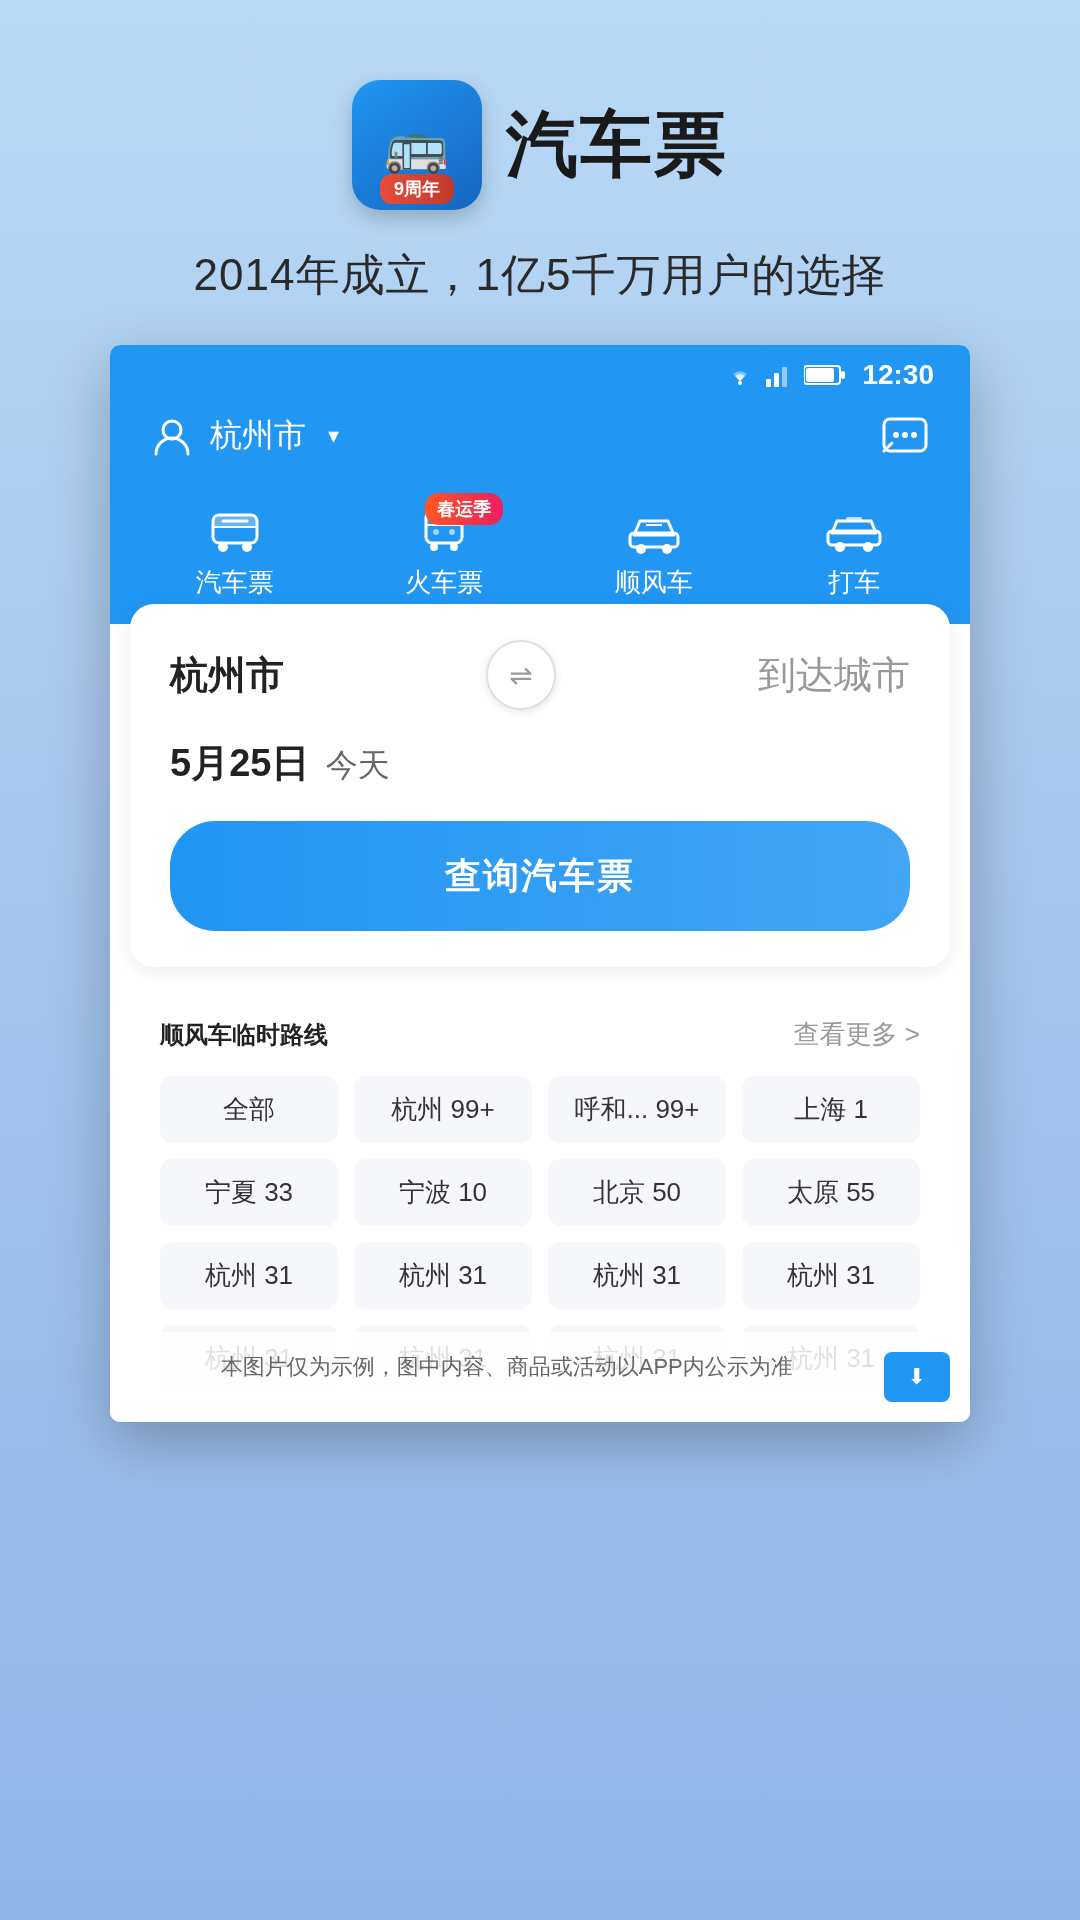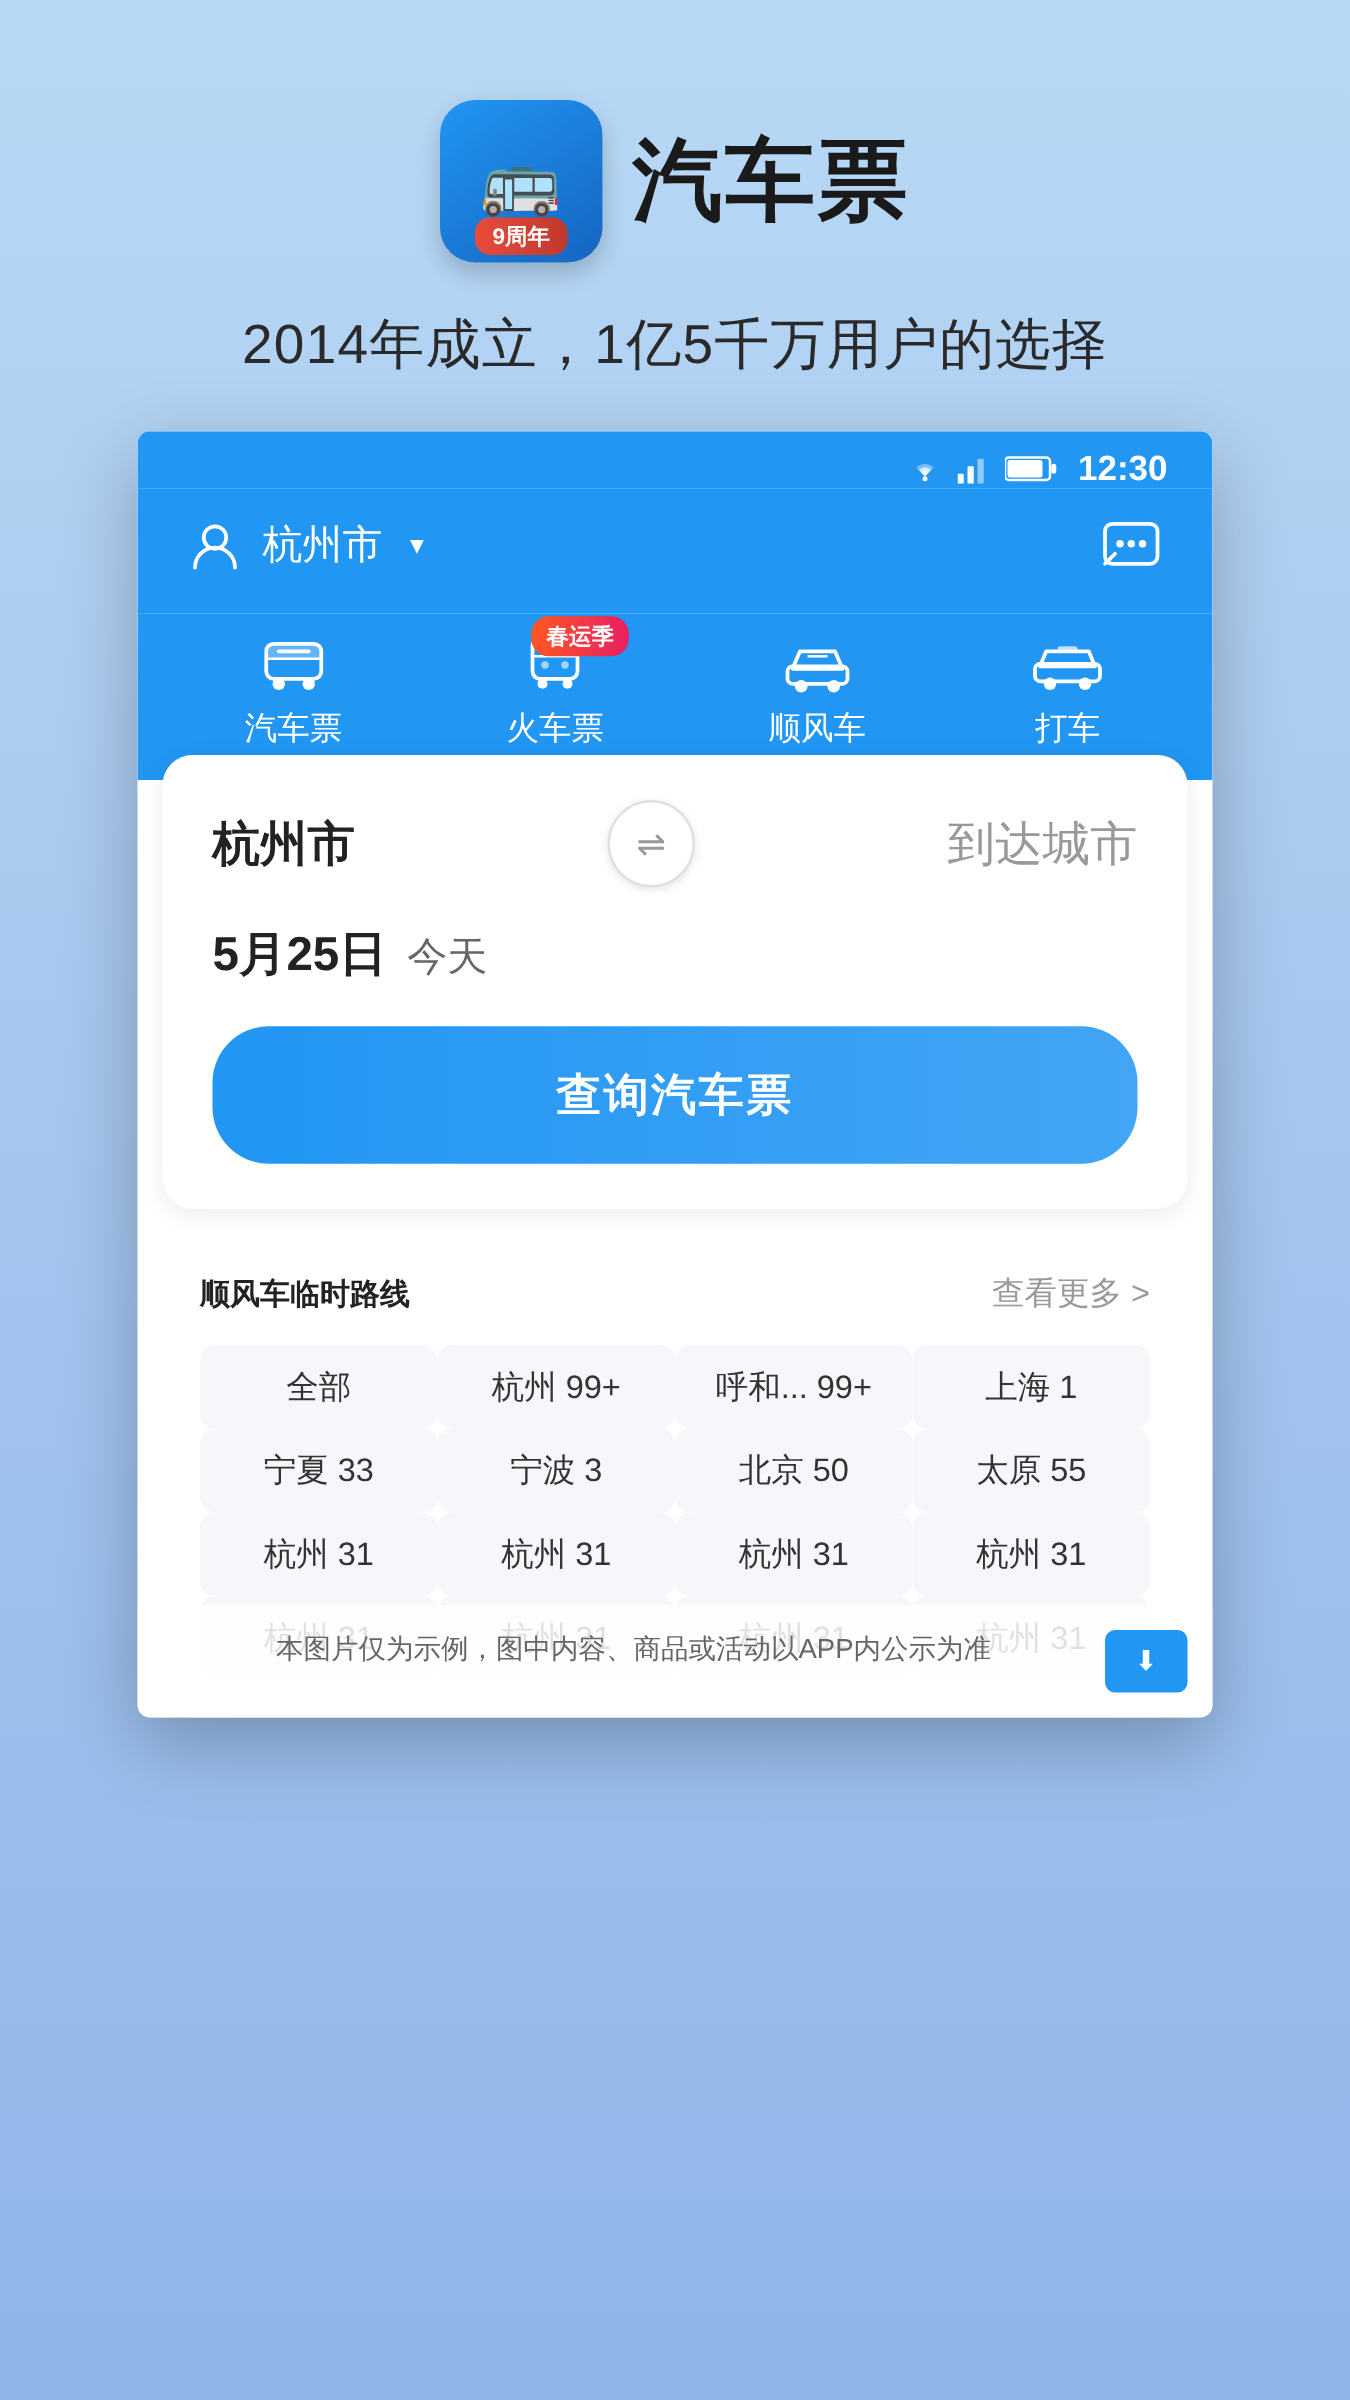--- a/index.html
+++ b/index.html
@@ -244,20 +244,21 @@
       color: #222;
     }
     .view-more {
       font-size: 26px;
       color: #999;
       cursor: pointer;
     }
     .tags-grid {
       display: grid;
       grid-template-columns: repeat(4, 1fr);
+      gap: 16px;
     }
     .tag-item {
       background: #f5f7fa;
       border-radius: 12px;
       padding: 16px 10px;
       text-align: center;
       font-size: 26px;
       color: #333;
       cursor: pointer;
     }
@@ -422,21 +423,21 @@
     <div class="rideshare-header">
       <span class="rideshare-title">顺风车临时路线</span>
       <span class="view-more">查看更多 &gt;</span>
     </div>
     <div class="tags-grid" id="tags-container">
     <div class="tag-item">全部</div>
         <div class="tag-item">杭州 99+</div>
         <div class="tag-item">呼和... 99+</div>
         <div class="tag-item">上海 1</div>
         <div class="tag-item">宁夏 33</div>
-        <div class="tag-item">宁波 3</div>
+        <div class="tag-item">宁波 10</div>
         <div class="tag-item">北京 50</div>
         <div class="tag-item">太原 55</div>
         <div class="tag-item">杭州 31</div>
         <div class="tag-item">杭州 31</div>
         <div class="tag-item">杭州 31</div>
         <div class="tag-item">杭州 31</div>
         <div class="tag-item">杭州 31</div>
         <div class="tag-item">杭州 31</div>
         <div class="tag-item">杭州 31</div>
         <div class="tag-item">杭州 31</div>

